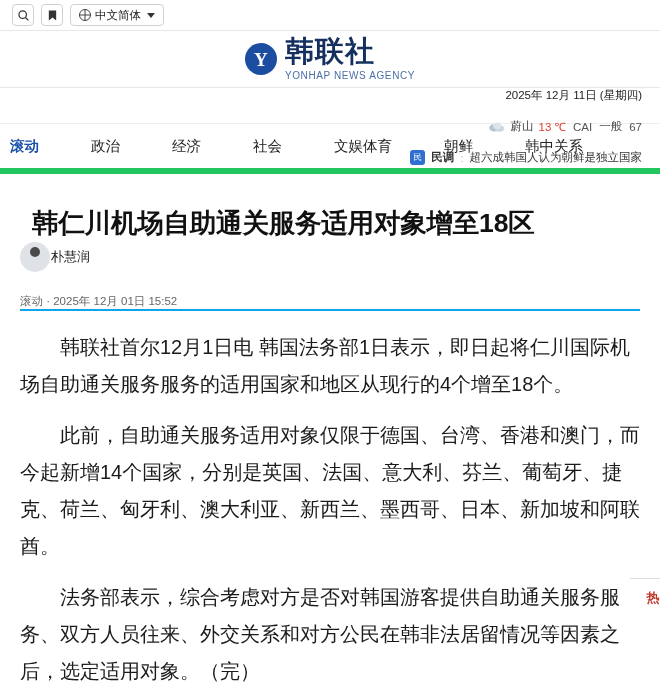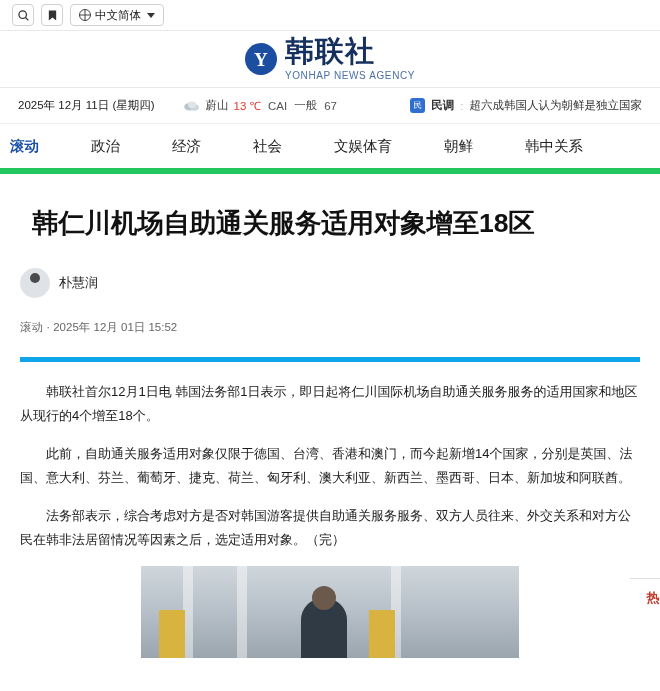--- a/index.html
+++ b/index.html
@@ -89,25 +89,26 @@
   }
   .logo-text-en {
     font-size: 10px; color: #4a6fa5; letter-spacing: .6px;
     margin-top: 4px;
   }
   .logo-col { display: flex; flex-direction: column; }
 
   
   .infostrip {
     height: 36px;
-    display: flex; align-items: center;
+    display: flex; align-items: flex-end;
     padding: 0 18px;
     font-size: 11.5px; color: #333;
     border-bottom: 1px solid #eee;
-    gap: 28px;
+    gap: 16px;
+    flex-direction: column;
   }
   .date { color: #222; }
   .weather { display: flex; align-items: center; gap: 5px; color: #444; }
   .cloud-icon { width: 18px; height: 13px; position: relative; flex: none; }
   .temp { color: #e03a2f; }
   .cai { color: #555; margin-left: 2px; }
   .poll {
     margin-left: auto; display: flex; align-items: center; gap: 6px;
     font-size: 11.5px; color: #333;
   }
@@ -148,41 +149,40 @@
   .article { padding: 0 20px; }
   .headline {
     font-size: 26.5px;
     line-height: 1.35;
     font-weight: bold;
     color: #111;
     margin: 32px 0 0 12px;
     letter-spacing: -0.2px;
   }
   .byline {
-    display: flex; align-items: center; gap: 9px;
-    margin-top: 26px;
+    display: flex; align-items: center; gap: 1px;
   }
   .avatar {
     width: 30px; height: 30px; border-radius: 50%;
     background: #dfe3e8; overflow: hidden; position: relative; flex: none;
   }
   .avatar .head {
     position: absolute; left: 50%; top: 5px; width: 10px; height: 10px;
     background: #4a4a4a; border-radius: 50%; transform: translateX(-50%);
   }
   .author { font-size: 13px; color: #222; }
   .meta {
     margin-top: 22px;
     font-size: 11.5px;
     color: #666;
-    padding-bottom: 22px;
-    border-bottom: 5px solid #0ea5e9;
+    padding-bottom: 0;
+    border-bottom: 2px solid #0ea5e9;
   }
   .body p {
-    font-size: 13px;
+    font-size: 20px;
     line-height: 1.85;
     color: #1b1b1b;
     margin: 0 0 14px 0;
     text-indent: 2em;
   }
   .body { margin-top: 18px; }
   .photo {
     width: 378px; height: 92px;
     margin: 14px auto 0 auto;
     background: linear-gradient(180deg,#cfd6dc 0%, #b9c2ca 45%, #9aa5ae 100%);

